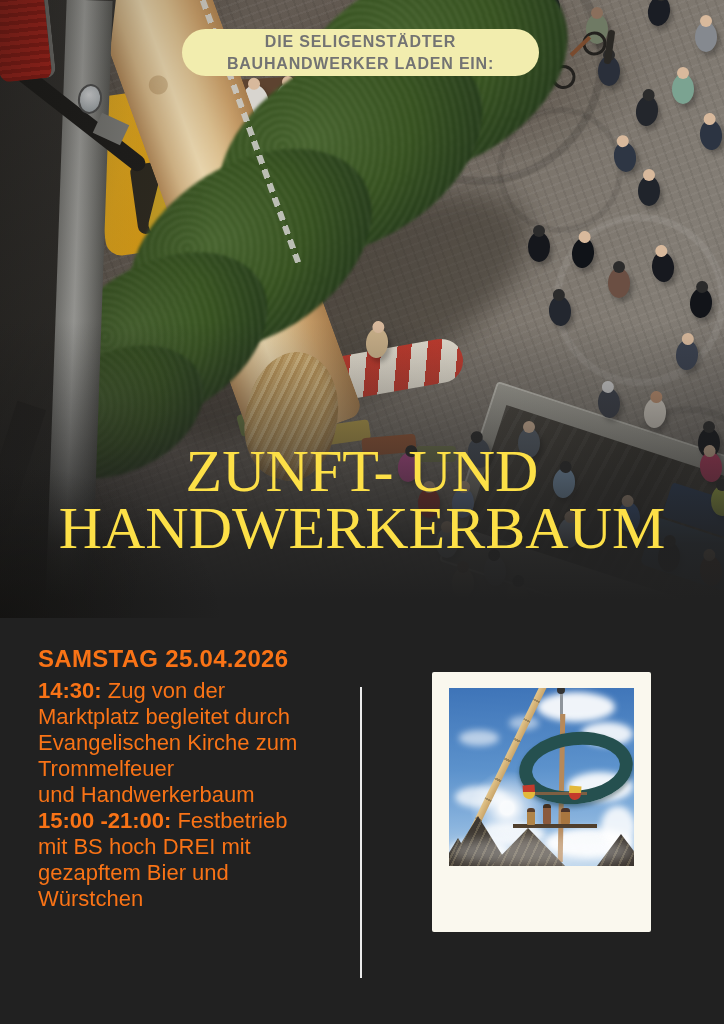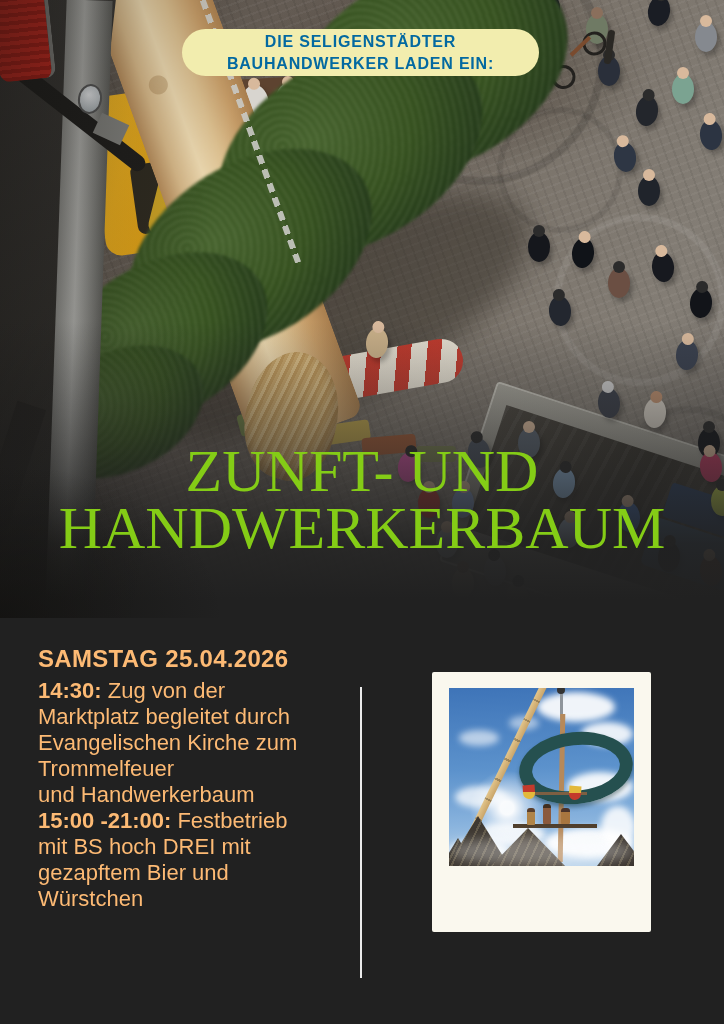--- a/index.html
+++ b/index.html
@@ -298,31 +298,31 @@
       <div class="m-beam"></div>
       <div class="m-arm"></div>
       <div class="m-arm2"></div>
       <div class="tail-light"></div>
       <div class="reflector"></div>
       <div class="bracket"></div>
     </div>
     <div class="photo-fade"></div>
   </div>
 
-  <div class="badge" style="background: rgb(242, 237, 174); color: #0369a1;">
+  <div class="badge" style="background: rgb(242, 237, 174); color: #737373;">
     <span>DIE SELIGENSTÄDTER</span>
     <span>BAUHANDWERKER LADEN EIN:</span>
   </div>
 
-  <div class="title" style="color: #84cc16;">
+  <div class="title" style="color: #fde047;">
     <div class="l1">ZUNFT- UND</div>
     <div class="l2">HANDWERKERBAUM</div>
   </div>
 
-  <div class="info" style="color: #fdba74;">
+  <div class="info" style="color: #f97316;">
     <div class="heading">SAMSTAG 25.04.2026</div>
     <div class="sched-line"><span class="b">14:30:</span><span> Zug von der</span></div>
     <div class="sched-line"><span class="b"></span><span>Marktplatz begleitet durch</span></div>
     <div class="sched-line"><span class="b"></span><span>Evangelischen Kirche zum</span></div>
     <div class="sched-line"><span class="b"></span><span>Trommelfeuer</span></div>
     <div class="sched-line"><span class="b"></span><span>und Handwerkerbaum</span></div>
     <div class="sched-line"><span class="b">15:00 -21:00:</span><span> Festbetrieb</span></div>
     <div class="sched-line"><span class="b"></span><span>mit BS hoch DREI mit</span></div>
     <div class="sched-line"><span class="b"></span><span>gezapftem Bier und</span></div>
     <div class="sched-line"><span class="b"></span><span>Würstchen</span></div>

